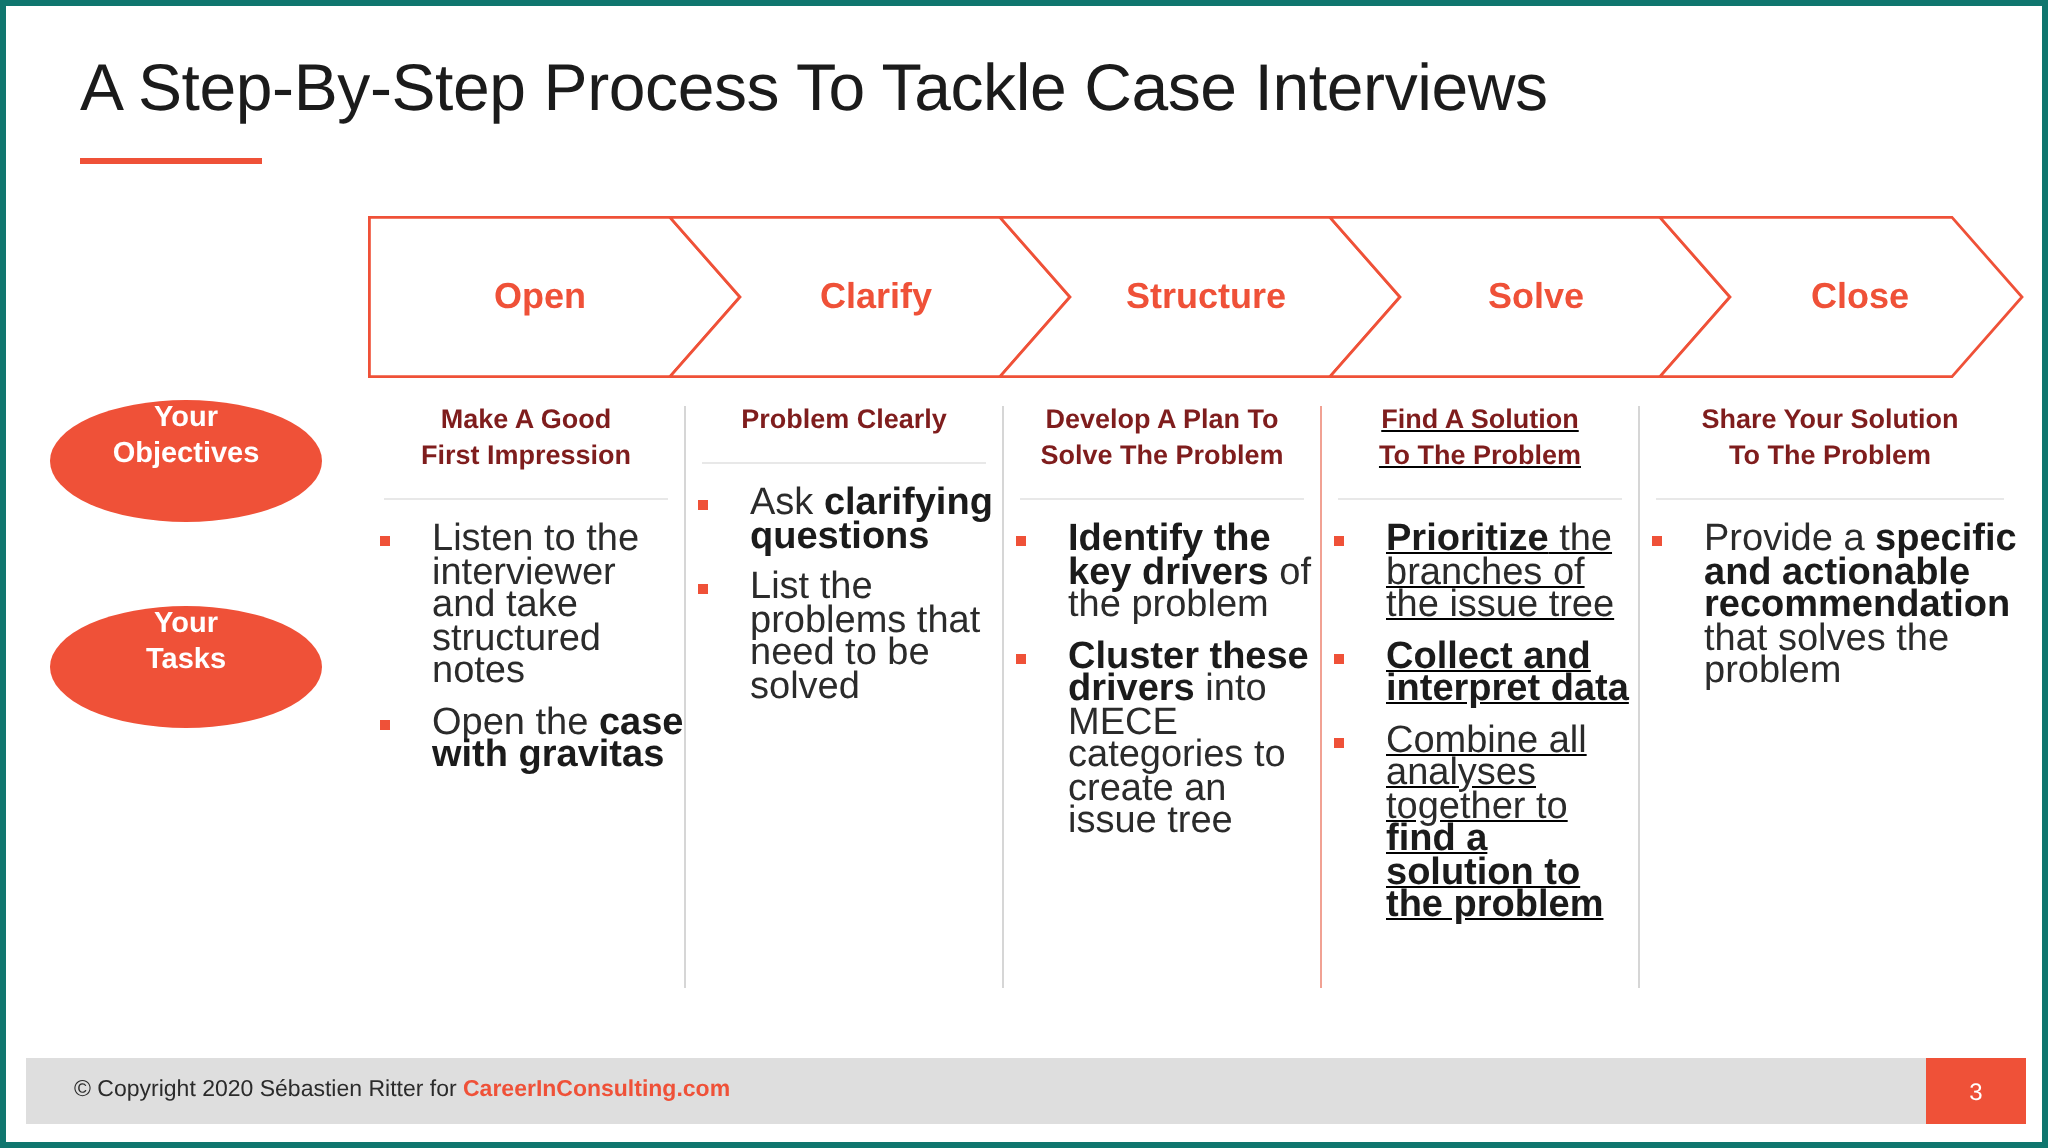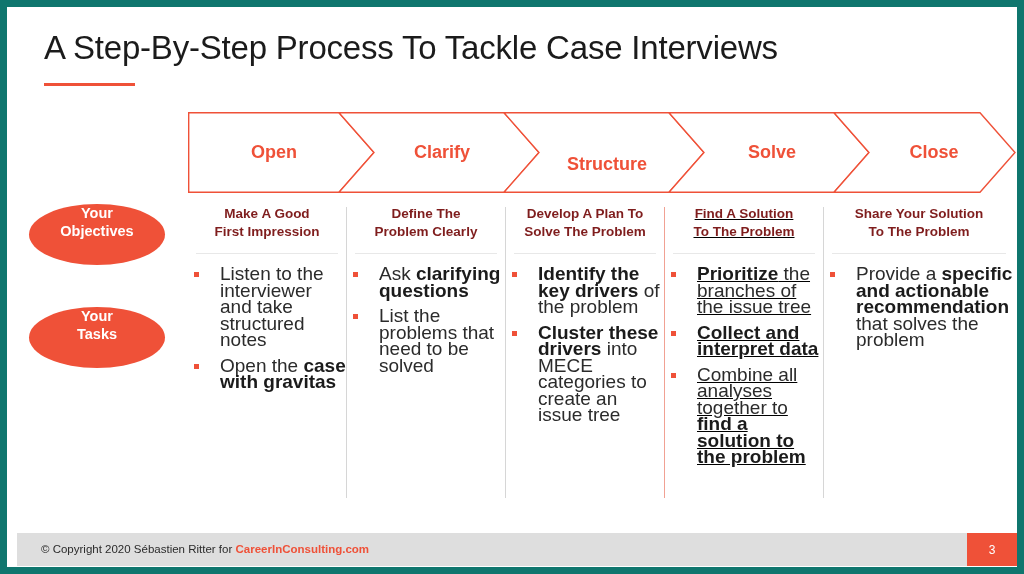--- a/index.html
+++ b/index.html
@@ -11,21 +11,21 @@
     font-family: "Liberation Sans", sans-serif;
     -webkit-font-smoothing: antialiased;
   }
   .slide {
     position: relative;
     width: 1024px;
     height: 574px;
     background: #ffffff;
     overflow: hidden;
     box-sizing: border-box;
-    border: 7px solid #0f766e;
+    border: 3px solid #0f766e;
   }
 
   
   .title {
     position: absolute;
     left: 37px;
     top: 22px;
     font-size: 33px;
     font-weight: 400;
     color: #1b1b1b;
@@ -195,21 +195,21 @@
       <g fill="#ffffff" stroke="#ef5138" stroke-width="1.4">
         <path d="M0.7,0.7 H151 L186,40.5 L151,80.3 H0.7 Z"></path>
         <path d="M151,0.7 H316 L351,40.5 L316,80.3 H151 L186,40.5 Z"></path>
         <path d="M316,0.7 H481 L516,40.5 L481,80.3 H316 L351,40.5 Z"></path>
         <path d="M481,0.7 H646 L681,40.5 L646,80.3 H481 L516,40.5 Z"></path>
         <path d="M646,0.7 H792 L827,40.5 L792,80.3 H646 L681,40.5 Z"></path>
       </g>
     </svg>
     <div class="chev-label" style="left:0px;width:172px;">Open</div>
     <div class="chev-label" style="left:168px;width:172px;">Clarify</div>
-    <div class="chev-label" style="left:333px;width:172px;margin-top:12px;">Structure</div>
+    <div class="chev-label" style="left:333px;width:172px;">Structure</div>
     <div class="chev-label" style="left:498px;width:172px;">Solve</div>
     <div class="chev-label" style="left:660px;width:172px;">Close</div>
   </div>
 
   <div class="oval oval-objectives">
     <div>
       <span>Your</span>
       <span>Objectives</span>
     </div>
   </div>
@@ -234,21 +234,20 @@
       </div>
       <div class="col-rule"></div>
       <ul class="bullets">
           <li><span class="bullet-marker"></span><span>Listen to the interviewer and take structured notes</span></li>
           <li><span class="bullet-marker"></span><span>Open the </span><b>case with gravitas</b></li>
         </ul>
     </div>
 
     <div class="col col-1">
       <div class="col-heading">
-        <div>Define The</div>
         <div>Problem Clearly</div>
       </div>
       <div class="col-rule"></div>
       <ul class="bullets">
           <li><span class="bullet-marker"></span><span>Ask </span><b>clarifying questions</b></li>
           <li><span class="bullet-marker"></span><span>List the problems that need to be solved</span></li>
         </ul>
     </div>
 
     <div class="col col-2">

